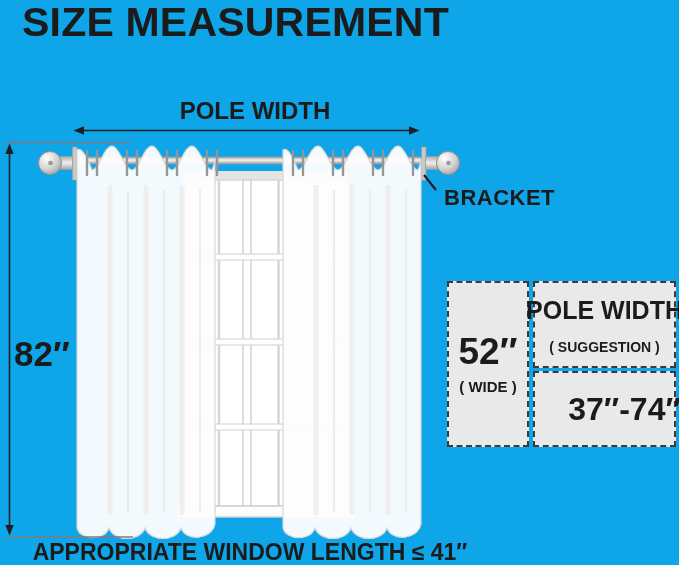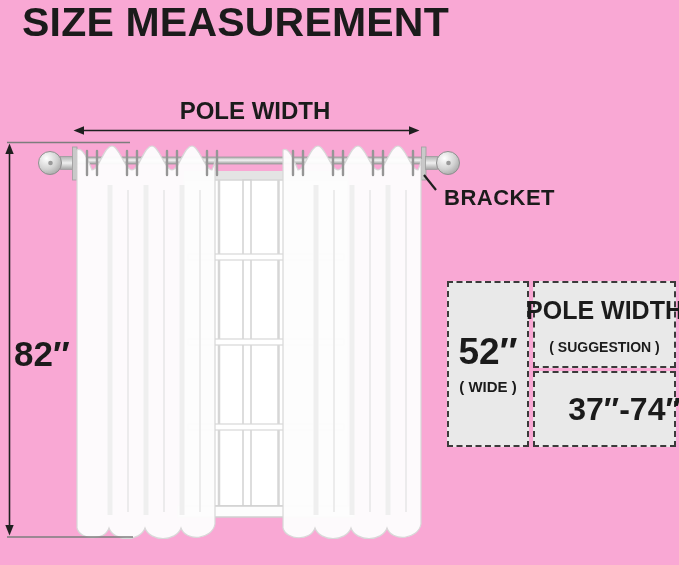--- a/index.html
+++ b/index.html
@@ -1,17 +1,17 @@
 <!DOCTYPE html>
 <html><head>
 <meta charset="utf-8">
 <style>
   html,body{margin:0;padding:0;background:#ffffff;}
   .stage{
-    position:relative;width:679px;height:565px;background:#f9a8d4;overflow:hidden;
+    position:relative;width:679px;height:565px;background:#0ea5e9;overflow:hidden;
     font-family:"Liberation Sans",sans-serif;color:#1b1b1b;
   }
   .abs{position:absolute;}
   .page-title{
     left:22px;top:2px;font-size:41px;font-weight:800;letter-spacing:.2px;line-height:1;white-space:nowrap;
   }
   .pole-width-label{
     left:140px;top:99px;width:230px;text-align:center;
     font-size:24px;font-weight:700;line-height:1;white-space:nowrap;
   }
@@ -127,20 +127,21 @@
   </svg>
 
   <div class="abs page-title">SIZE MEASUREMENT</div>
 
   <div class="abs pole-width-label">POLE WIDTH</div>
 
   <div class="abs bracket-label">BRACKET</div>
 
   <div class="abs height-label">82″</div>
 
+  <div class="abs window-length-note">APPROPRIATE WINDOW LENGTH ≤ 41″</div>
 
   <div class="abs size-box sp-left">
     <div class="big-52">52″</div>
     <div class="cap-wide">( WIDE )</div>
   </div>
 
   <div class="abs size-box sp-top">
     <div class="pw-title">POLE WIDTH</div>
     <div class="pw-caption">( SUGGESTION )</div>
   </div>

